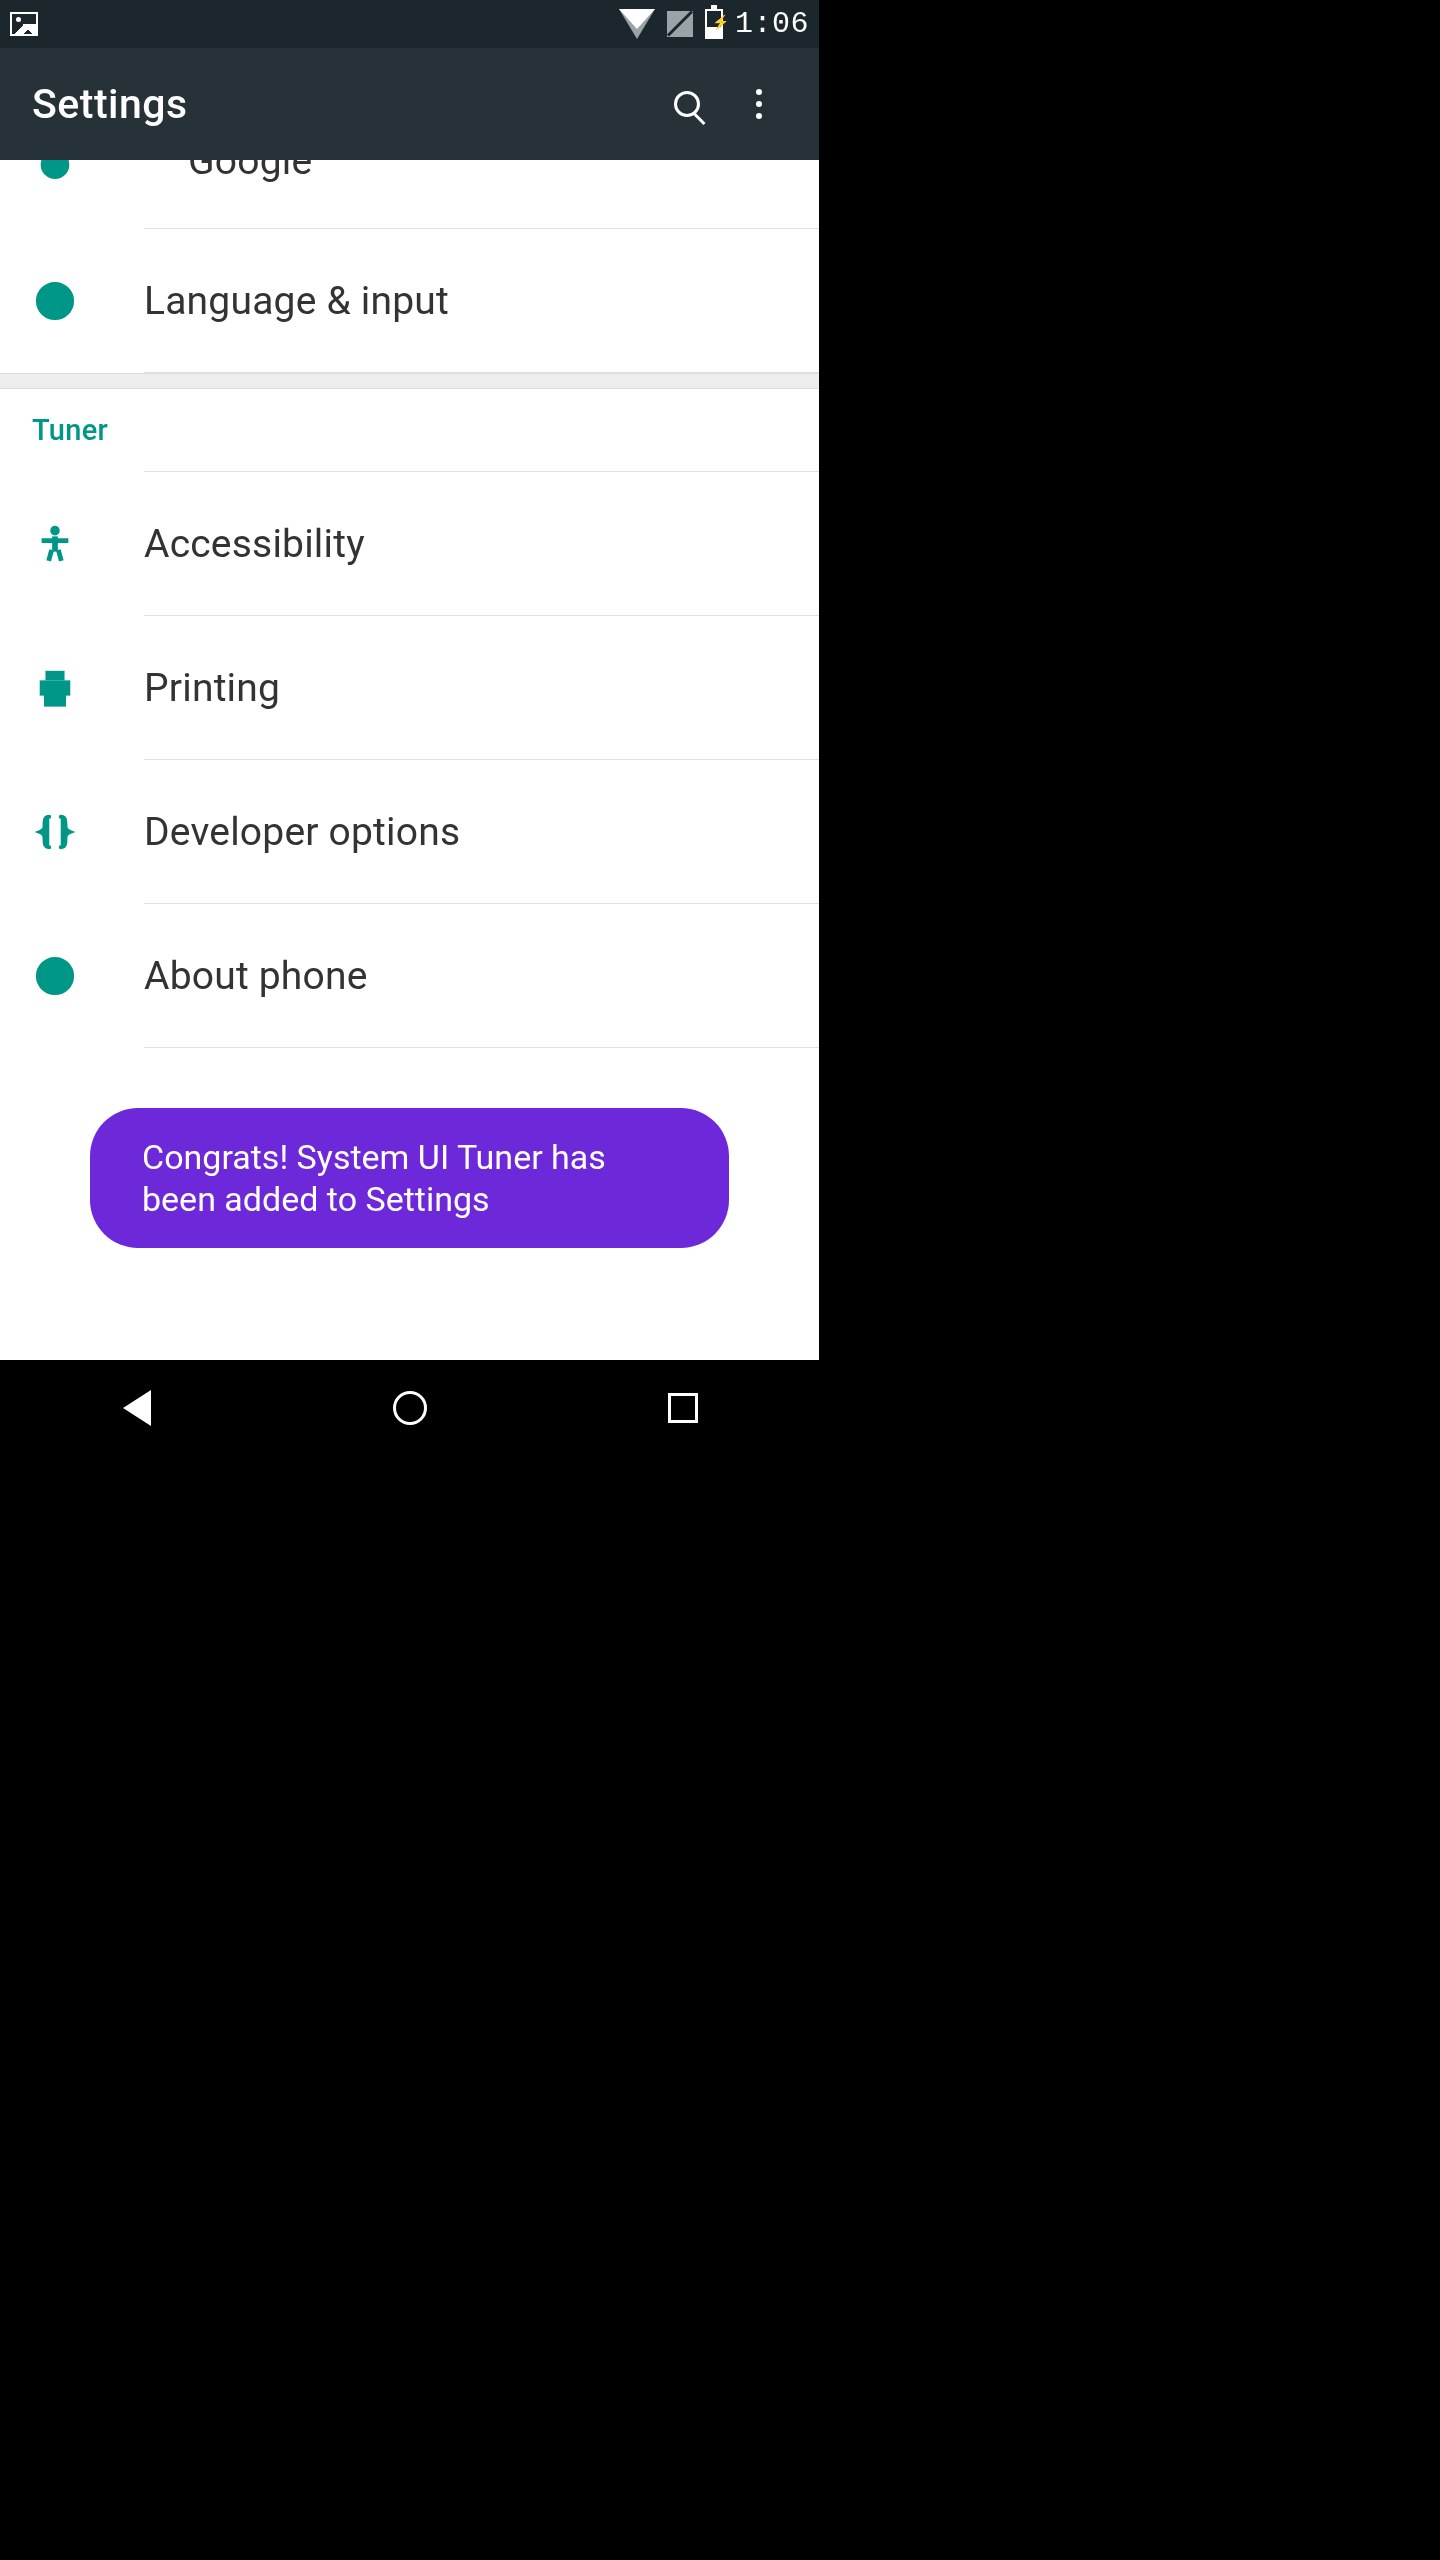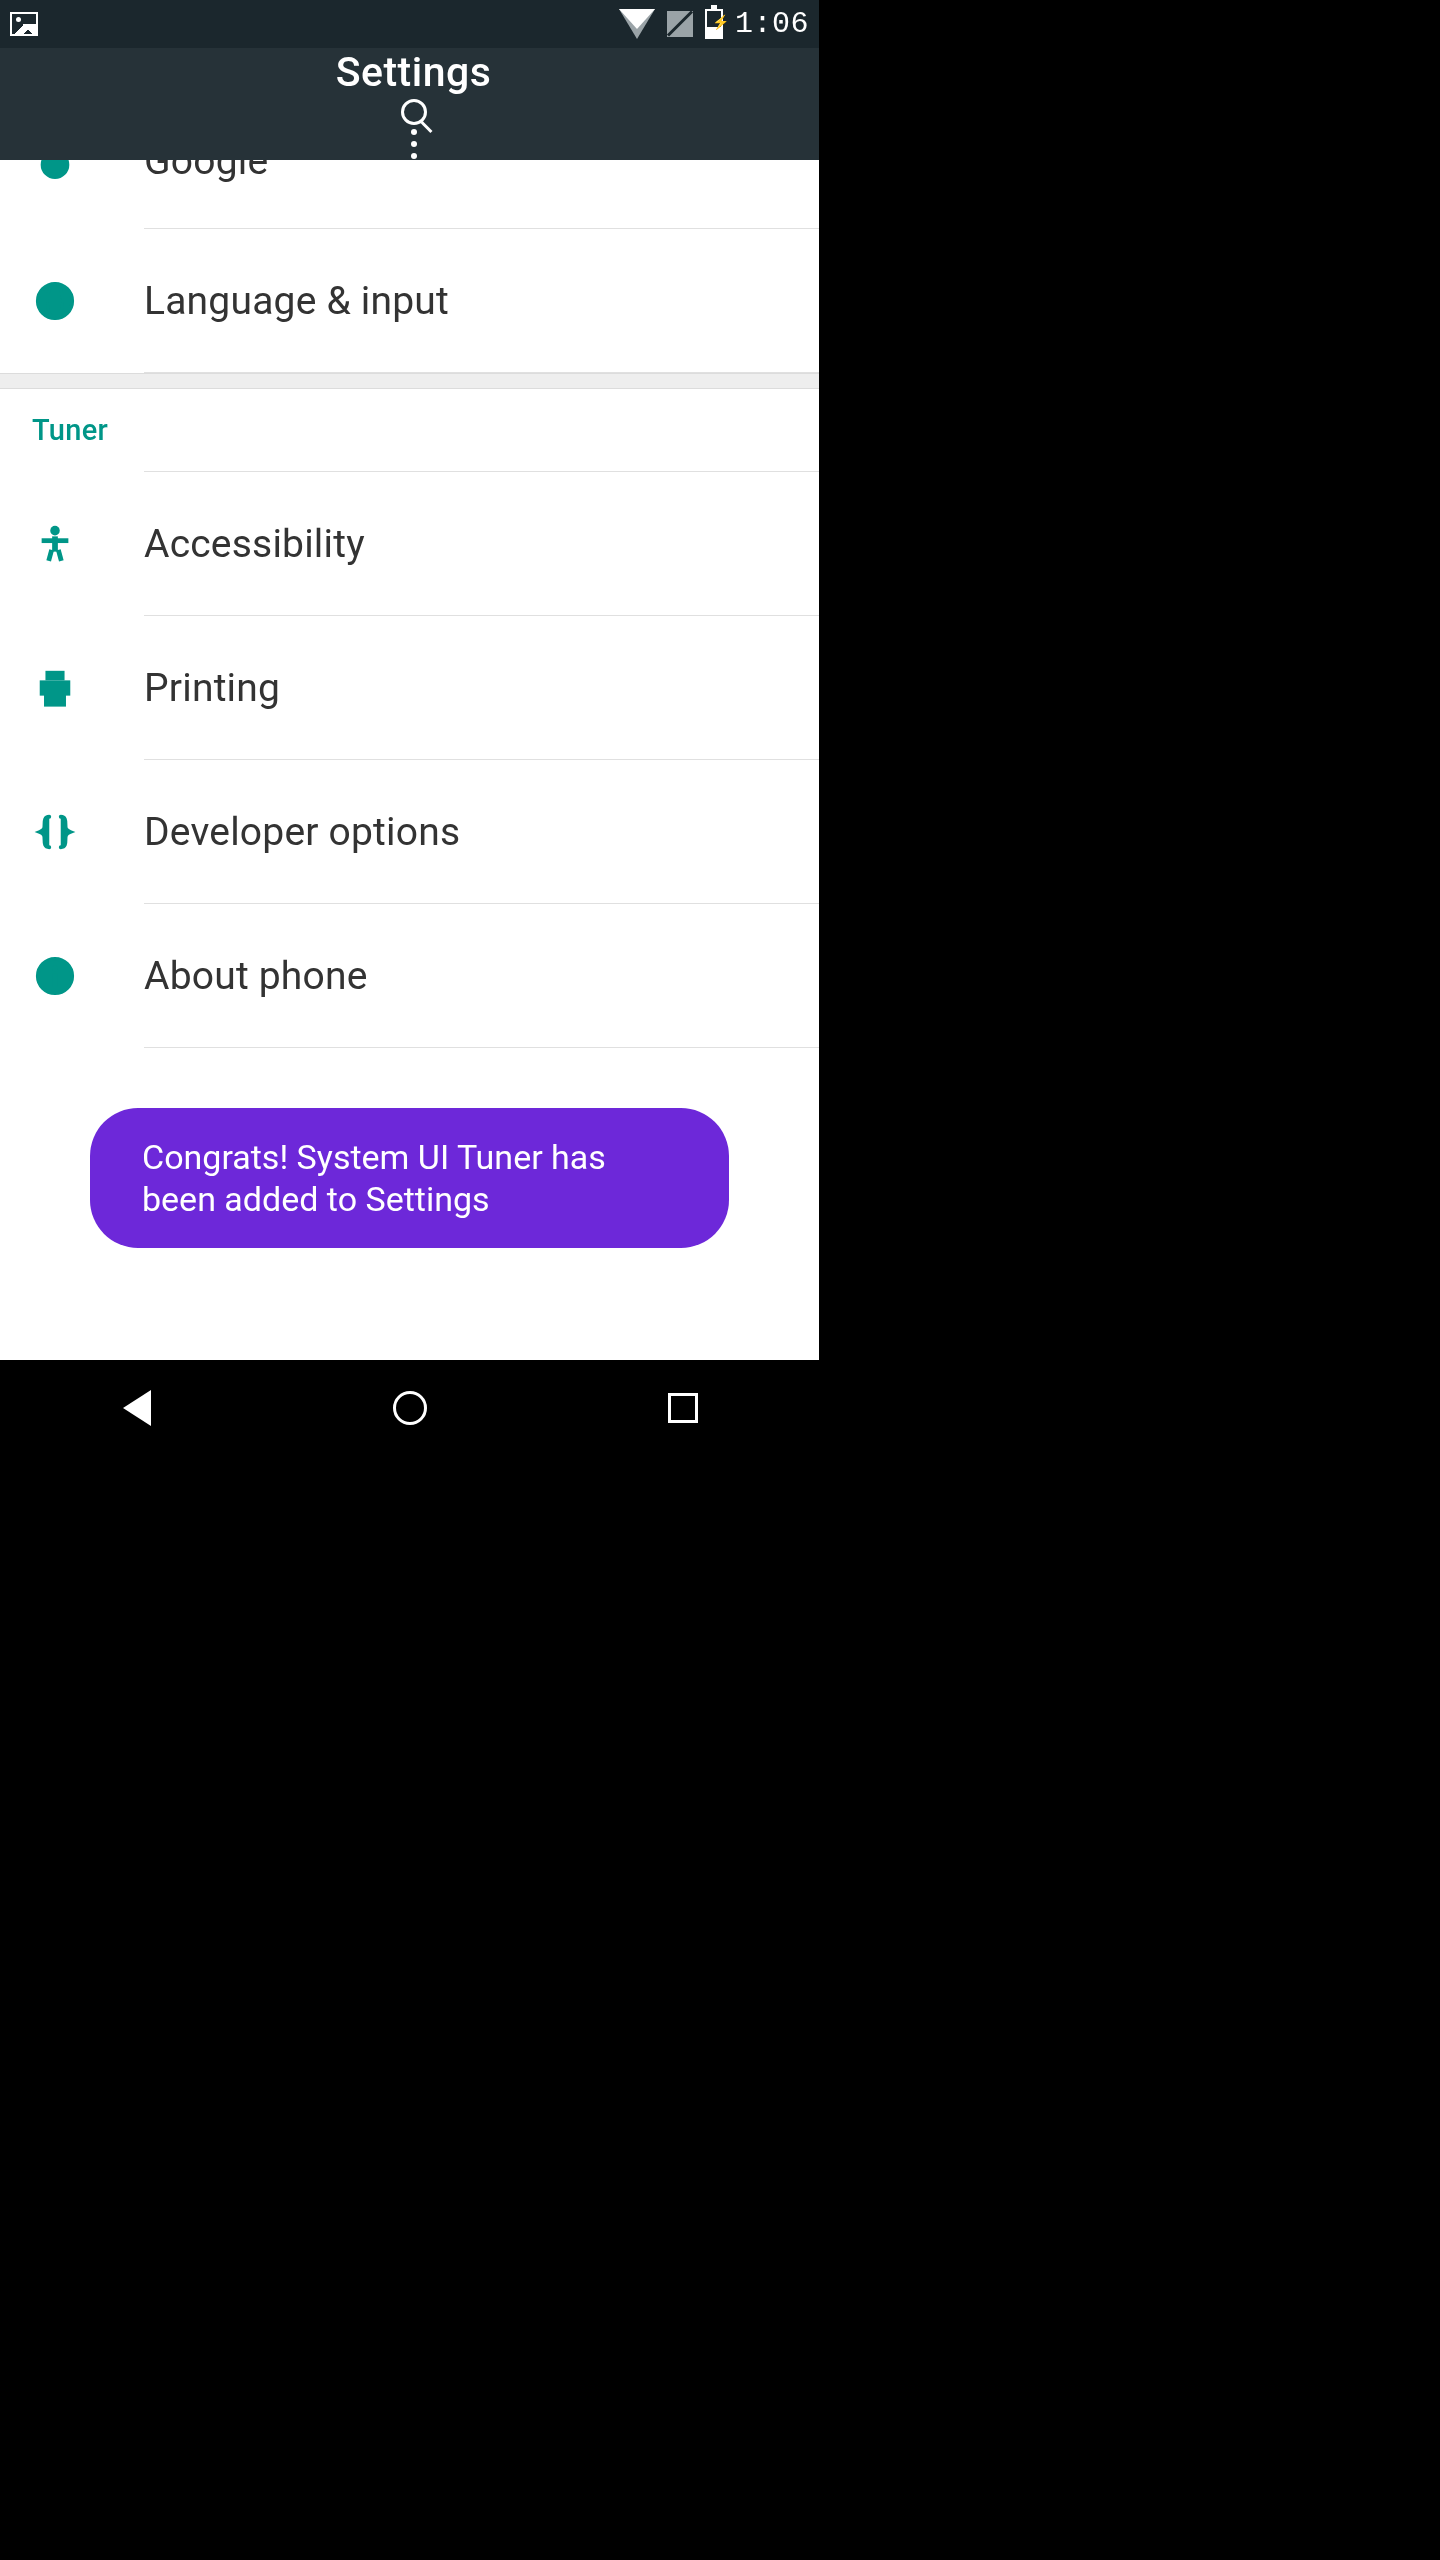--- a/index.html
+++ b/index.html
@@ -34,21 +34,21 @@
 
   
   .batt { width:18px;height:30px;border:2.5px solid #fff;position:relative;}
   .batt::before{content:"";position:absolute;top:-6px;left:4px;width:6px;height:4px;background:#fff;}
   .batt-fill{position:absolute;bottom:0;left:0;right:0;height:40%;background:#fff;}
   .bolt{position:absolute;top:4px;left:5px;color:#fff;font-size:14px;line-height:14px;}
 
   
   .appbar {
     height: 112px; background: #263238; color: #fff;
-    display: flex; align-items: center; padding: 0 24px 0 32px; flex-direction: column;
+    display: flex; align-items: center; padding: 0 24px 0 32px;
   }
   .appbar .title { flex: 1; font-size: 41px; font-weight: 500; letter-spacing: 0.5px; }
   .appbar .action { width: 72px; height: 72px; display:flex; align-items:center; justify-content:center; }
   .search-glyph { width:26px;height:26px;border:3px solid #fff;border-radius:50%;position:relative;}
   .search-glyph::after{content:"";position:absolute;width:3px;height:14px;background:#fff;bottom:-12px;right:-4px;transform:rotate(-45deg);}
   .more-glyph { display:flex; flex-direction:column; gap:6px; }
   .more-glyph span{width:6px;height:6px;border-radius:50%;background:#fff;}
 
   
   .content {
@@ -56,21 +56,21 @@
     background:#fff; overflow:hidden;
   }
 
   .row {
     display:flex; align-items:center;
     height:143px; padding-left:34px;
   }
   .row .icon-wrap { width:110px; display:flex; justify-content:flex-start; align-items:center; }
   .row .label { font-size:39px; color:#333; letter-spacing:0.2px; }
 
-  .row.clipped-top { height:68px; align-items:flex-start; padding-top:0; }
+  .row.clipped-top { height:68px; align-items:flex-start; padding-top:0;gap:44px; }
   .row.clipped-top .icon-wrap, .row.clipped-top .label { transform: translateY(-22px); }
 
   .divider { height:1px; background:#e0e0e0; margin-left:144px; }
 
   .section-gap { height:16px; background:#eeeeee; border-top:1px solid #dcdcdc; border-bottom:1px solid #dcdcdc; }
 
   .section-header {
     height:82px; display:flex; align-items:center; padding-left:32px;
     color:#009688; font-size:29px; font-weight:500; letter-spacing:0.3px;
   }

